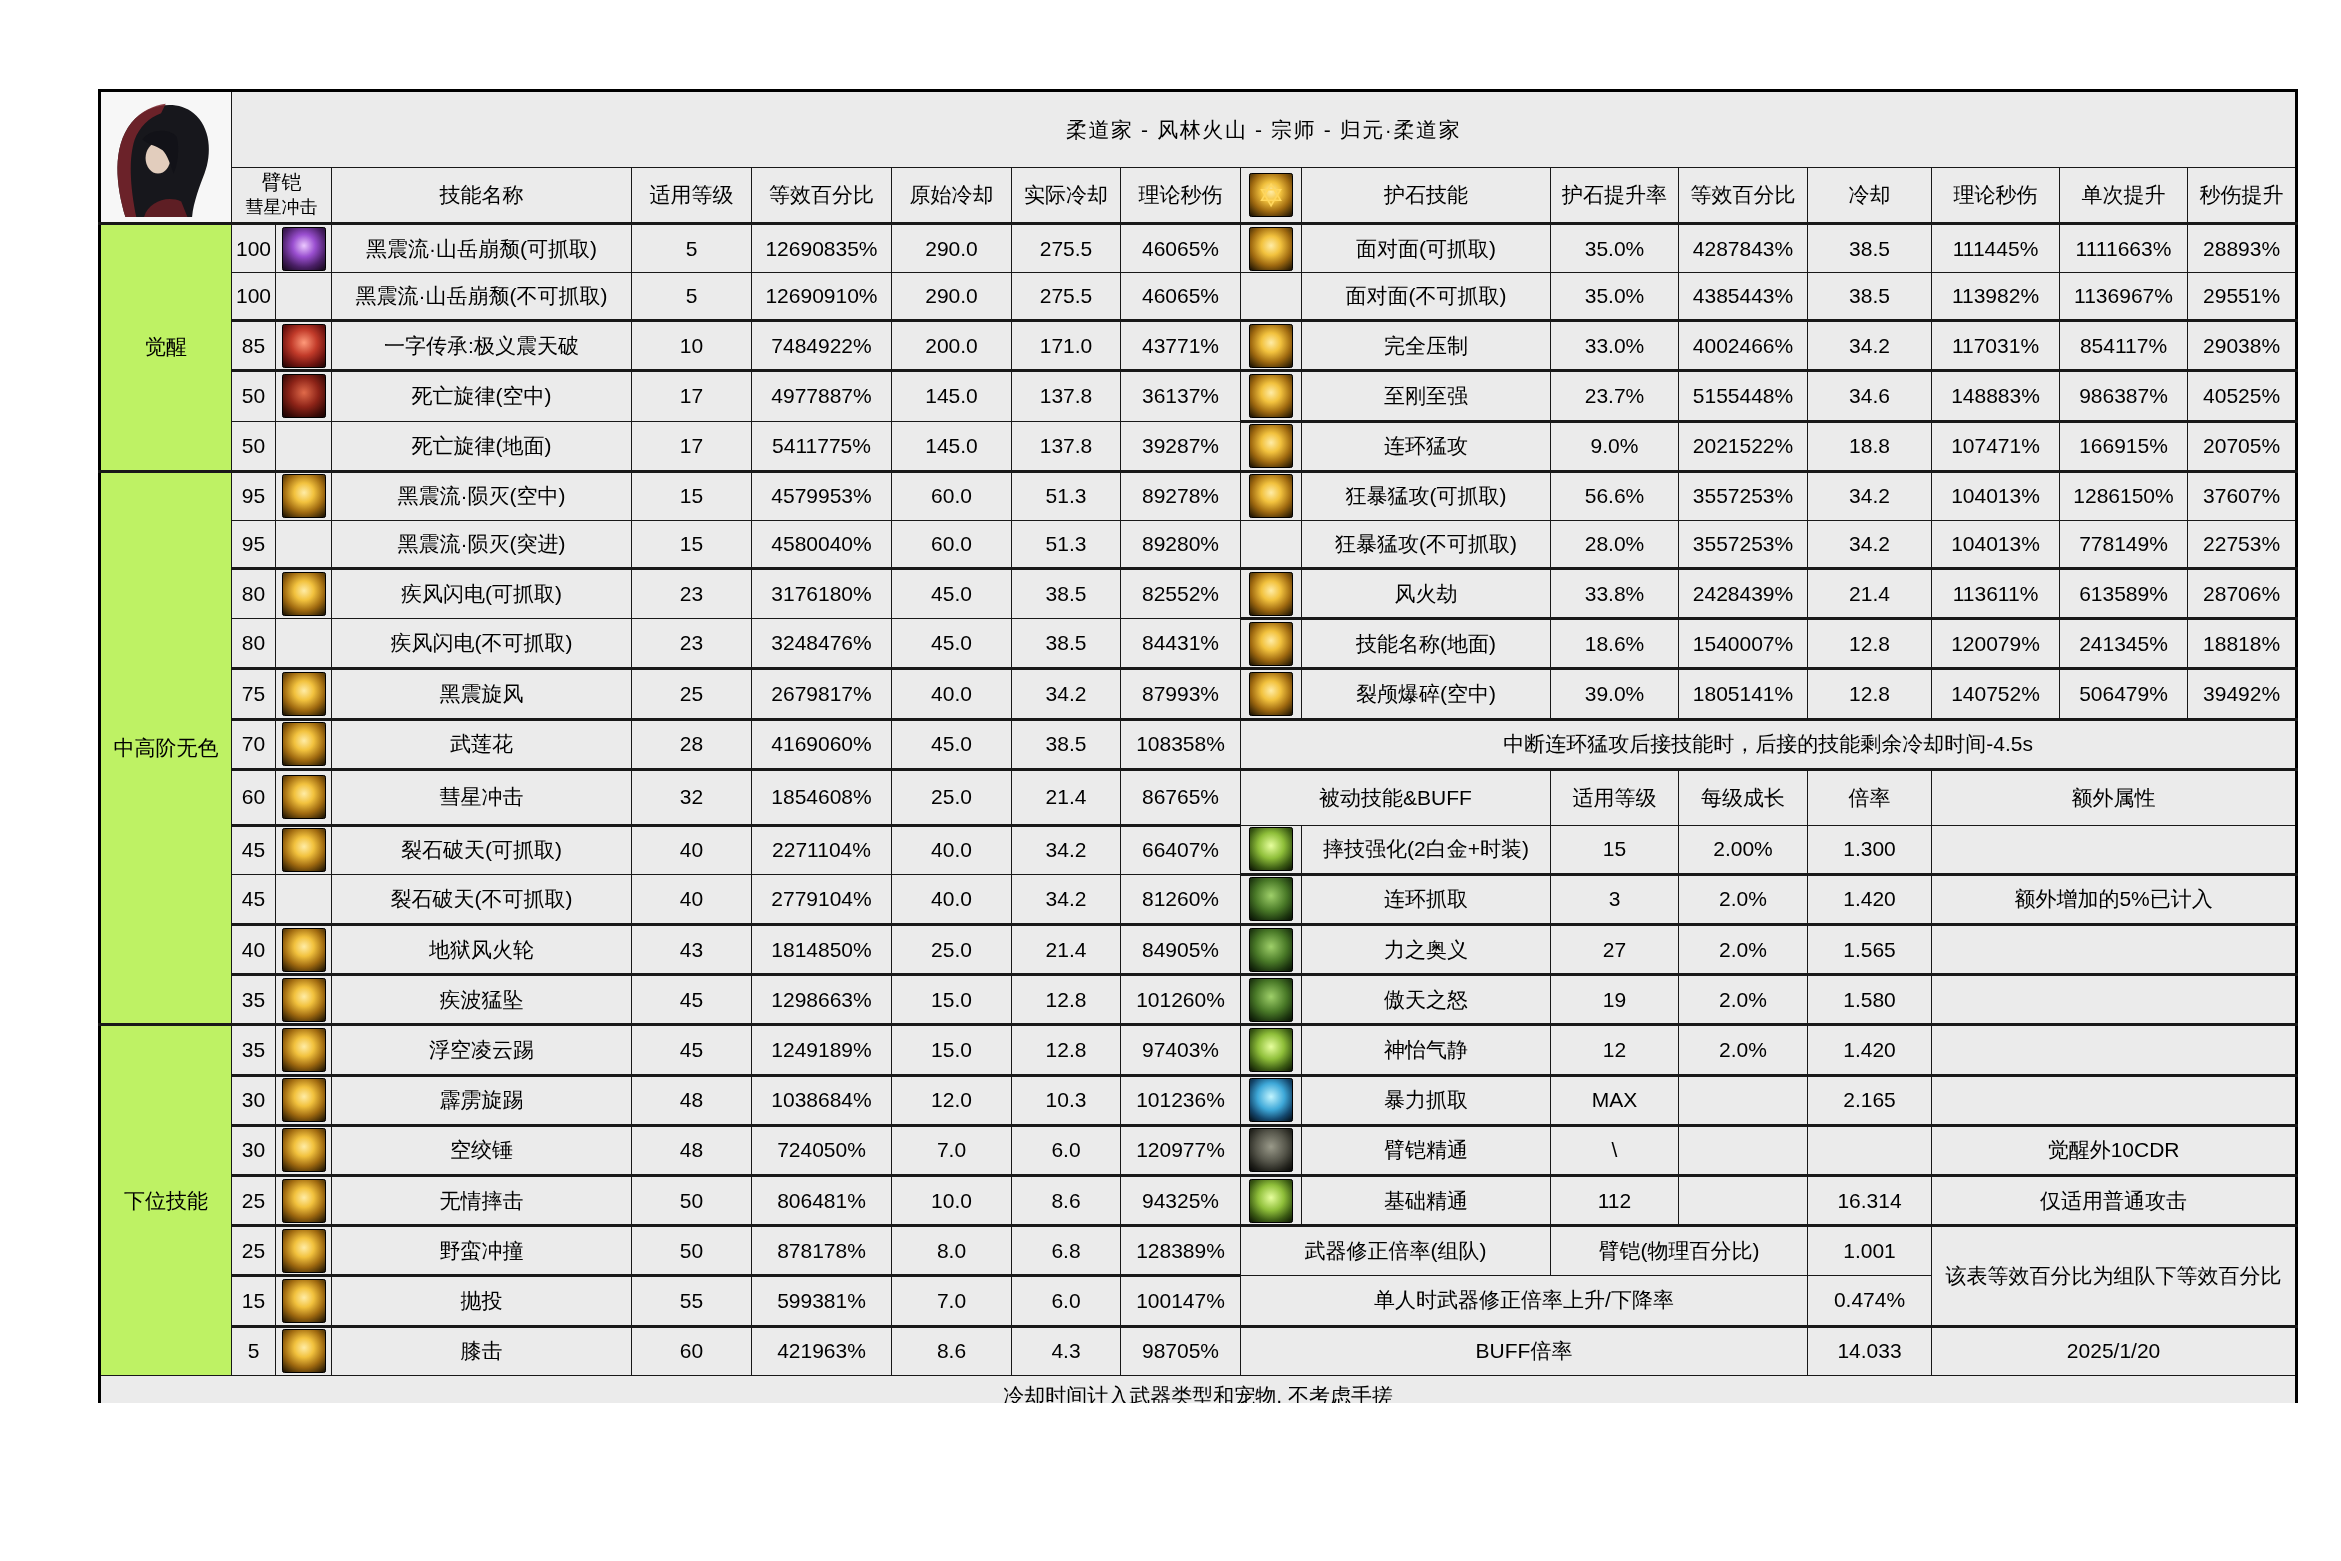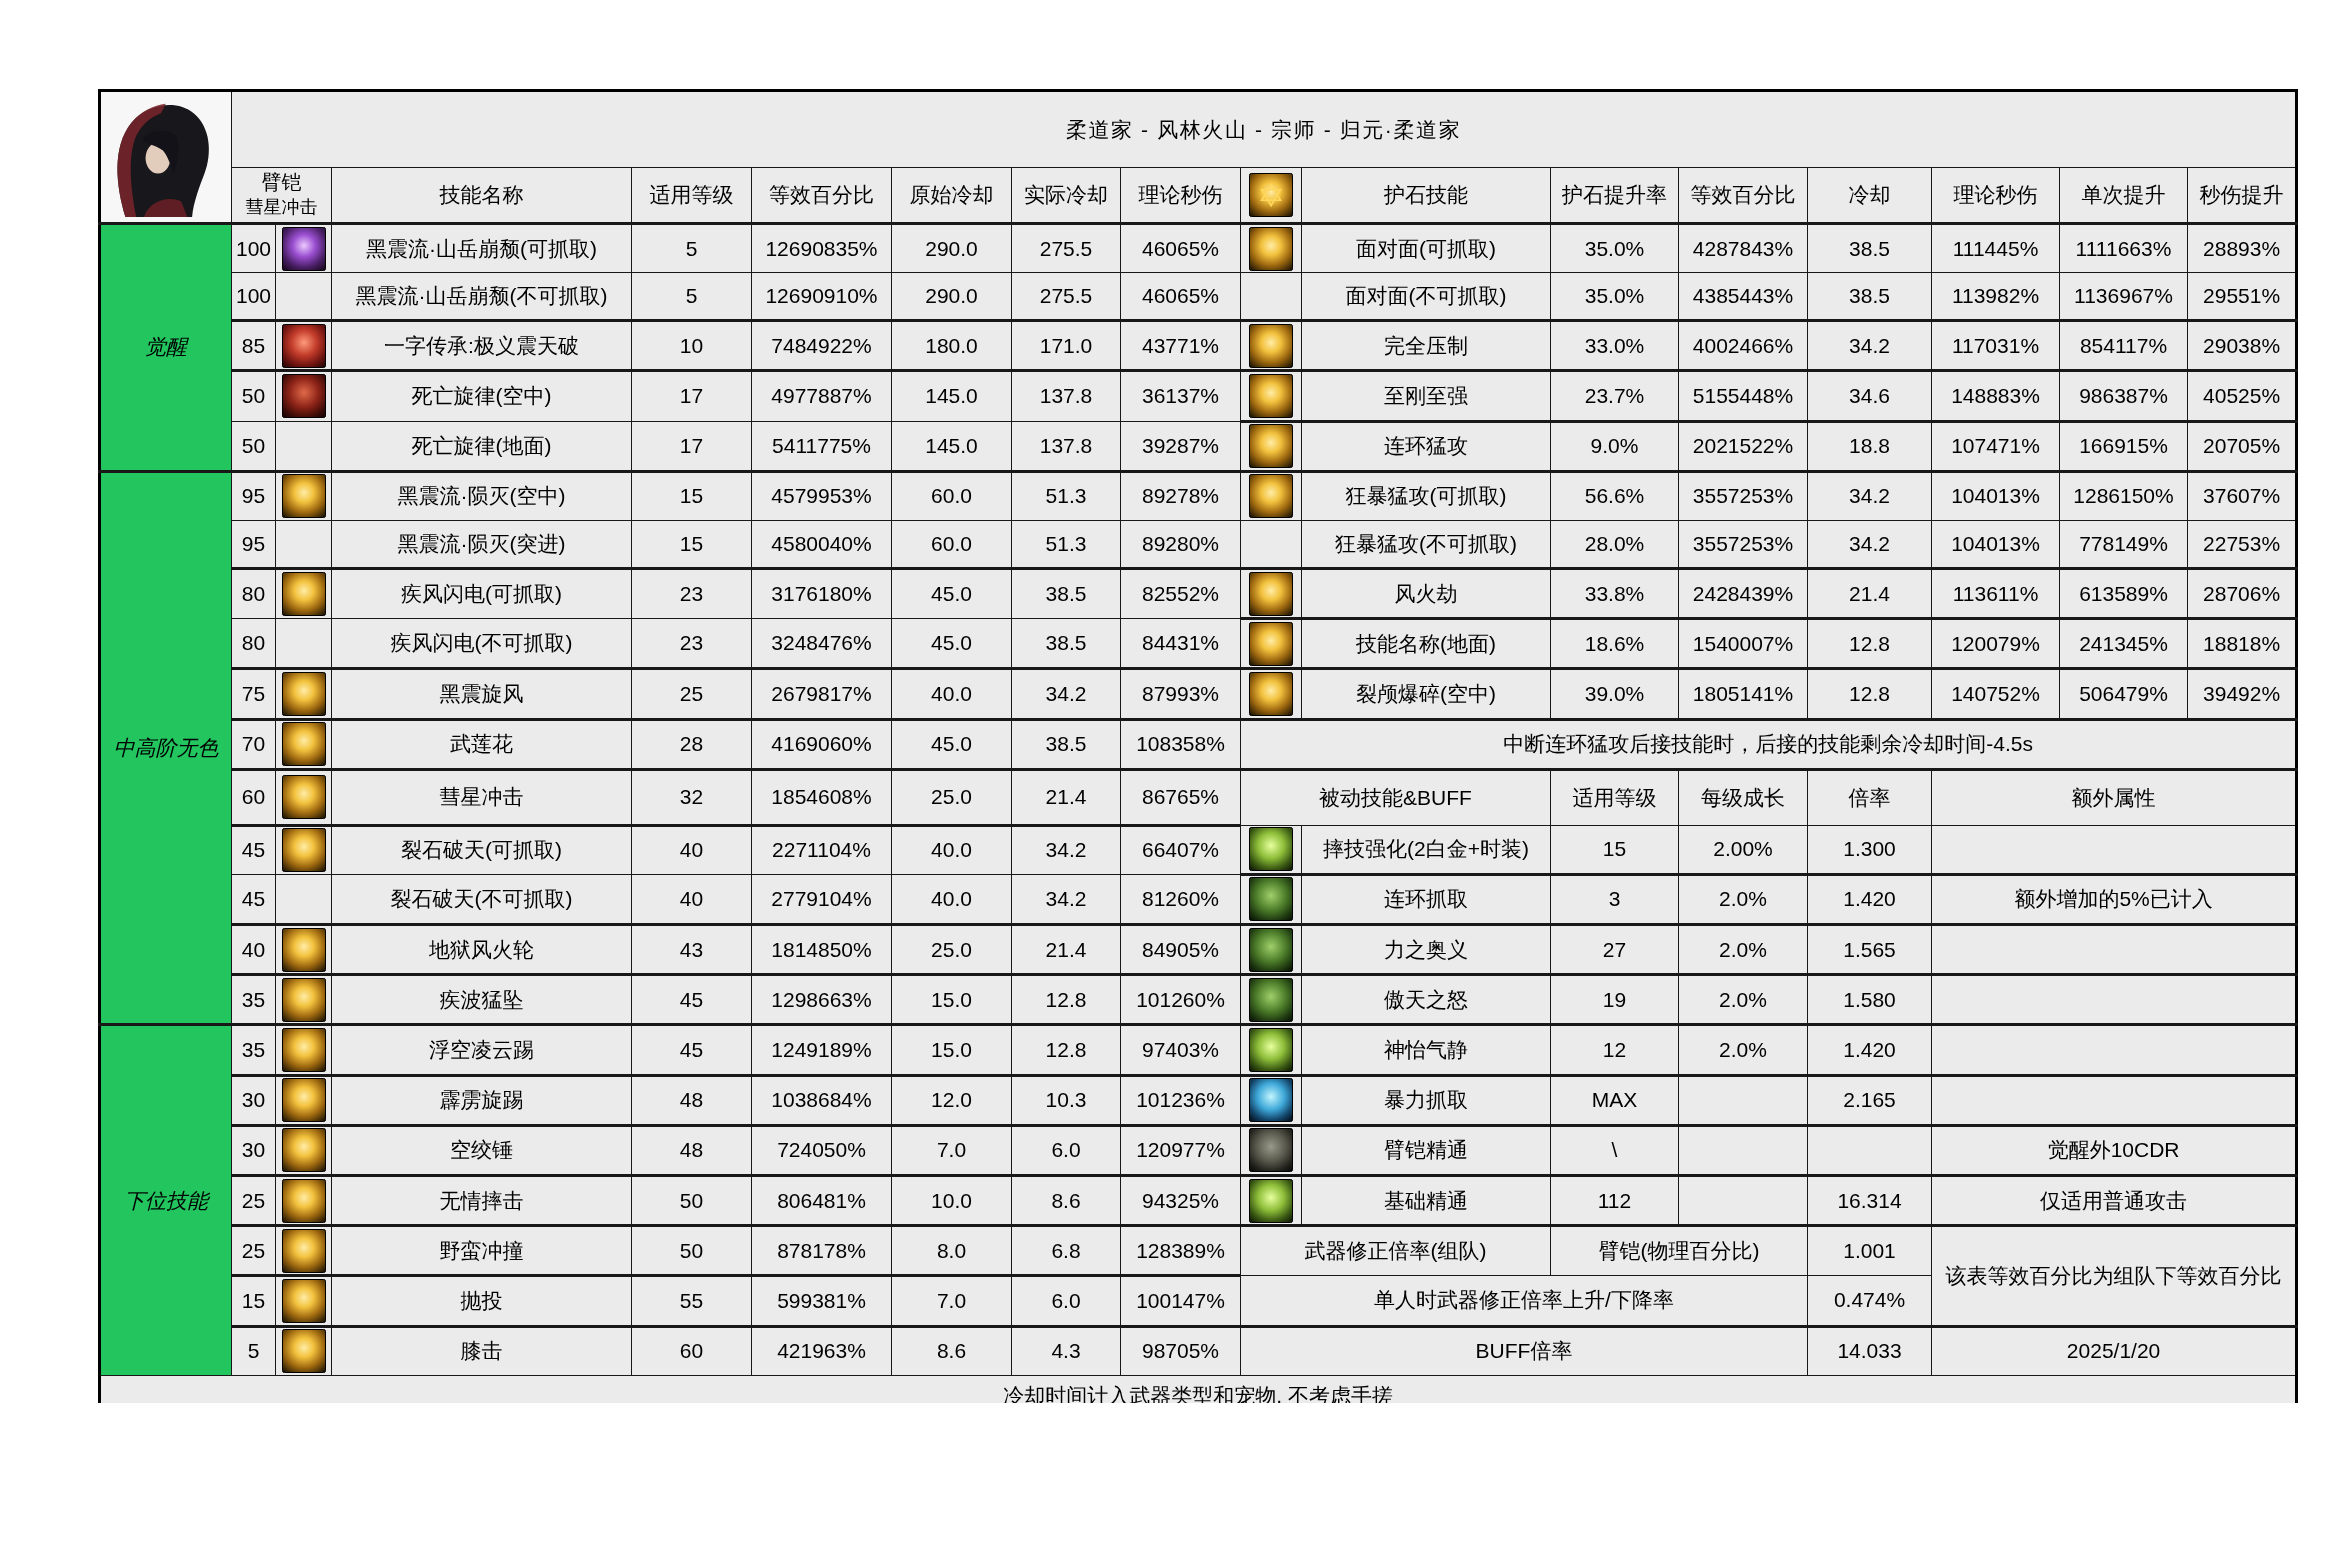--- a/index.html
+++ b/index.html
@@ -8,21 +8,21 @@
   table#skilltable{border-collapse:collapse;table-layout:fixed;position:absolute;left:98px;top:89px;
          width:2195px;background:#ebebeb;border:3.1px solid #000;}
   #skilltable td{border:1.6px solid #181818;text-align:center;vertical-align:middle;
          font-size:21px;padding:0;overflow:hidden;white-space:nowrap;}
   #skilltable .tt{border-top-width:3.9px;}
   #skilltable tbody tr{height:48px;}
   .title-cell{font-size:26px;height:75px;letter-spacing:1.6px;}
   .hcell{font-size:22.6px;height:54px;}
   .armor-h div{line-height:25px;font-size:20px;}
   .armor-h .small{font-size:18px;}
-  .gcell{font-size:23px;background:#22c55e;font-style:italic;}
+  .gcell{font-size:23px;background:#bef264;}
   .icell{padding:0;}
   .icon{display:flex;align-items:center;justify-content:center;margin:1.6px auto;width:44px;height:44px;
         border-radius:2.3px;border:0.8px solid #000;box-sizing:border-box;font-size:33px;color:#ffd75e;}
   .ic-gold{background:radial-gradient(circle at 50% 42%,#ffeca6 0%,#f2c23e 30%,#a06a10 62%,#140d02 100%);}
   .ic-purple{background:radial-gradient(circle at 50% 42%,#ecc9ff 0%,#9a4fd0 35%,#4a1f66 68%,#120616 100%);}
   .ic-red{background:radial-gradient(circle at 50% 42%,#ff9a7a 0%,#c23b2a 40%,#6e1410 72%,#1a0404 100%);}
   .ic-darkred{background:radial-gradient(circle at 50% 42%,#e06a4a 0%,#8e2418 45%,#3a0a06 80%,#140202 100%);}
   .ic-green{background:radial-gradient(circle at 50% 42%,#e7ff9e 0%,#8fbf3a 40%,#3c5c14 72%,#0a1202 100%);}
   .ic-darkgreen{background:radial-gradient(circle at 50% 42%,#9fd06a 0%,#4a7a28 48%,#1e3810 78%,#060e03 100%);}
   .ic-blue{background:radial-gradient(circle at 50% 42%,#c2f5ff 0%,#3ea8d8 42%,#14486e 72%,#020a12 100%);}
@@ -136,21 +136,21 @@
           <td class="c">29551%</td>
         </tr>
         <tr>
           <td class="c tt">85</td>
           <td class="icell tt">
             <span class="icon ic-red"></span>
           </td>
           <td class="c tt">一字传承:极义震天破</td>
           <td class="c tt">10</td>
           <td class="c tt">7484922%</td>
-          <td class="c tt">180.0</td>
+          <td class="c tt">200.0</td>
           <td class="c tt">171.0</td>
           <td class="c tt">43771%</td>
           <td class="icell tt">
             <span class="icon ic-gold"></span>
           </td>
           <td class="c tt">完全压制</td>
           <td class="c tt">33.0%</td>
           <td class="c tt">4002466%</td>
           <td class="c tt">34.2</td>
           <td class="c tt">117031%</td>

